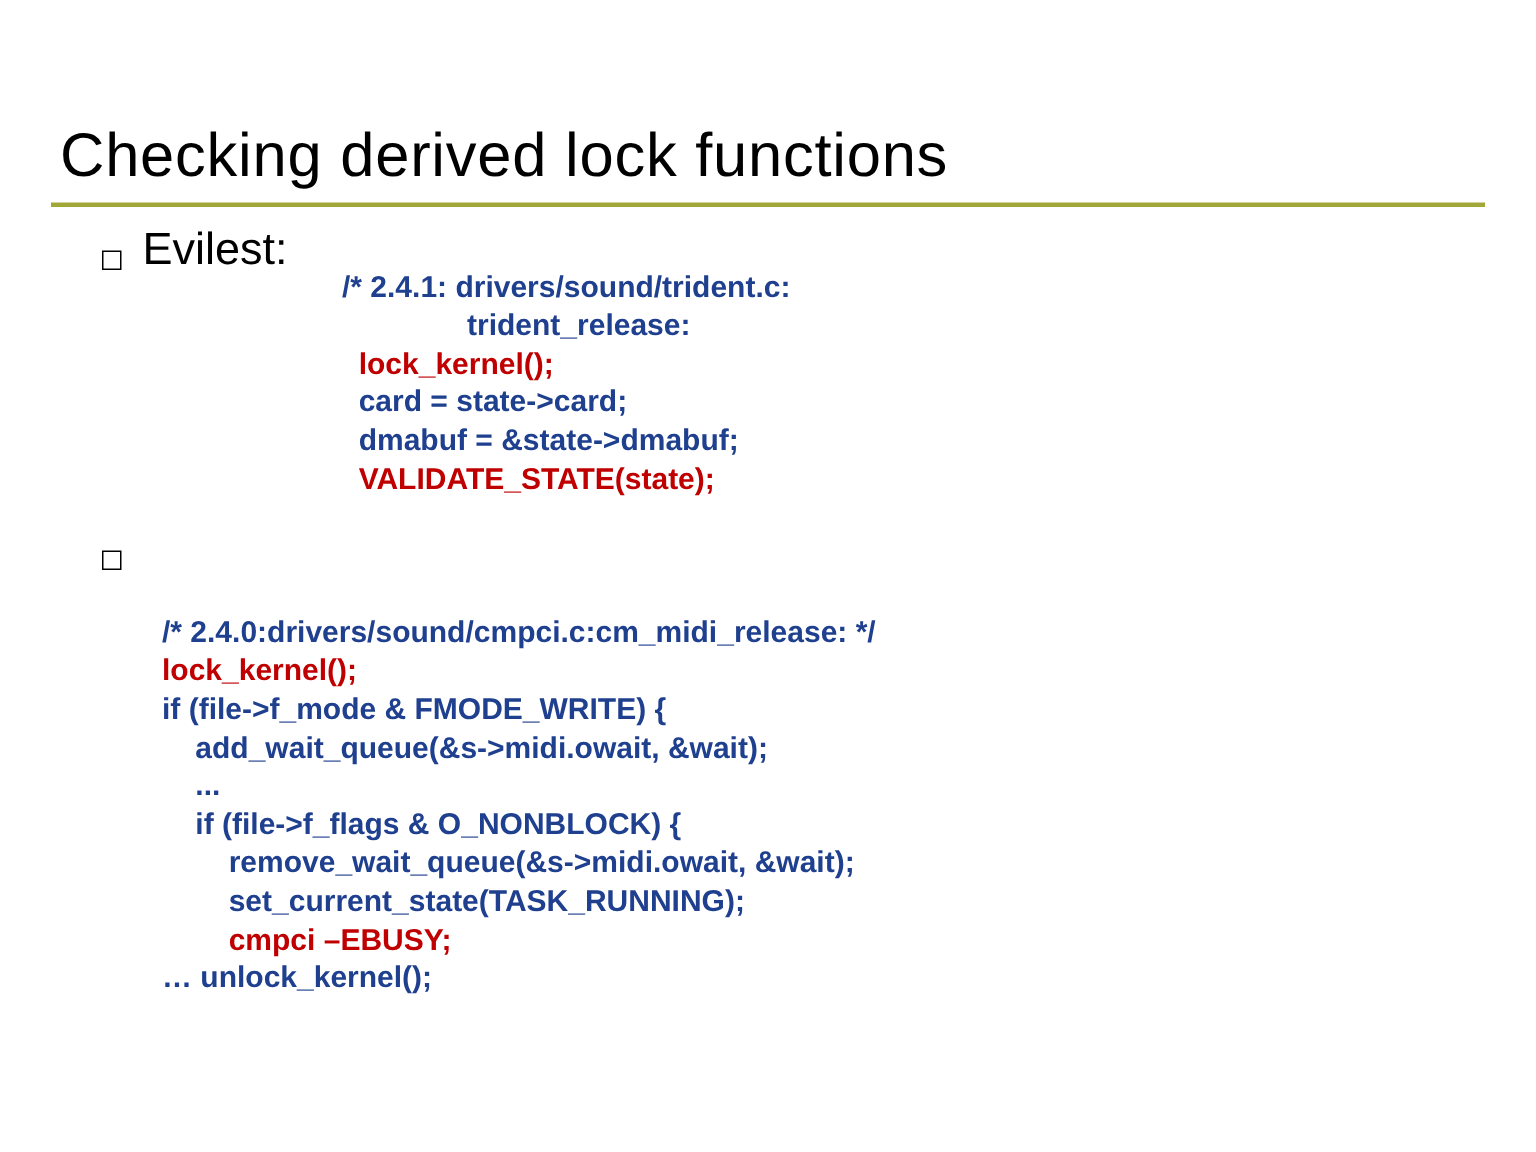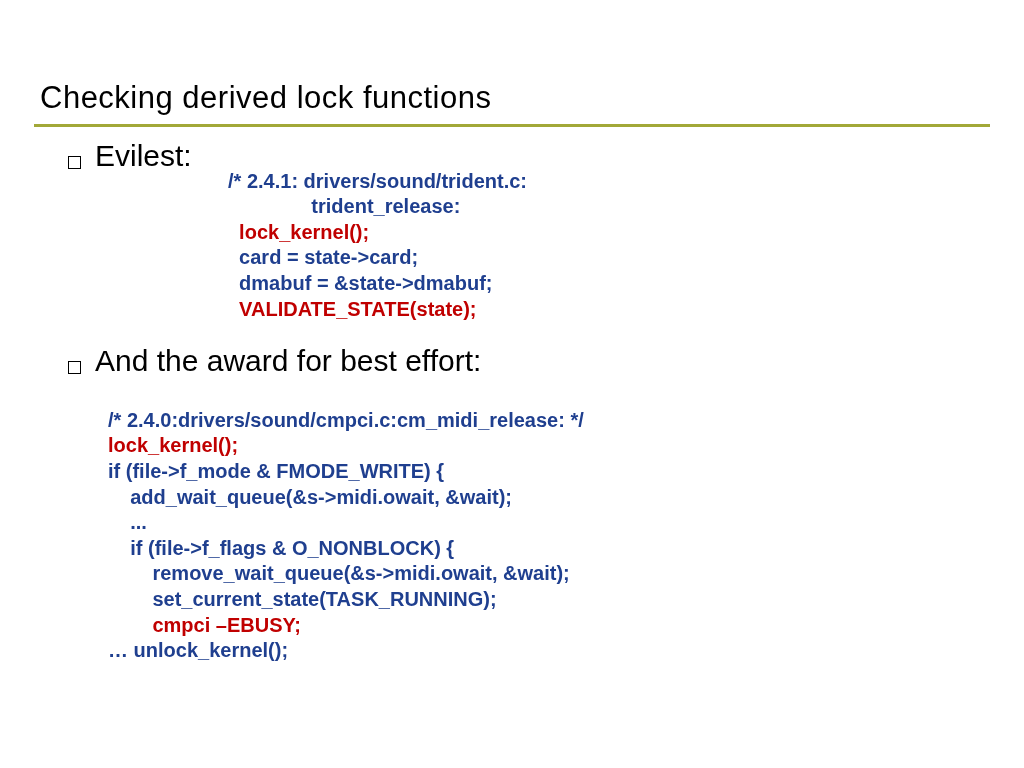--- a/index.html
+++ b/index.html
@@ -8,21 +8,21 @@
     height: 768px;
     background: #fff;
     font-family: "Trebuchet MS", "Segoe UI", Arial, sans-serif;
     overflow: hidden;
     position: relative;
   }
   .slide {
     padding: 80px 40px 30px 40px;
   }
   .title {
-    font-size: 31px;
+    font-size: 41px;
     font-weight: 400;
     color: #000;
     margin-bottom: 8px;
     letter-spacing: 0.5px;
   }
   .divider {
     border: none;
     border-bottom: 3px solid #a2a838;
     margin-bottom: 12px;
     margin-left: -6px;
@@ -83,21 +83,20 @@
   <div class="code code-block-1">
 <span class="c-blue">/* 2.4.1: drivers/sound/trident.c:</span>
 <span class="c-blue">               trident_release:</span>
 <span class="c-red">  lock_kernel();</span>
 <span class="c-blue">  card = state-&gt;card;</span>
 <span class="c-blue">  dmabuf = &amp;state-&gt;dmabuf;</span>
 <span class="c-red">  VALIDATE_STATE(state);</span></div>
 
   <div class="bullet-row row2">
     <span class="bullet-square"></span>
-    <span class="bullet-text">And the award for best effort:</span>
   </div>
 
   <div class="code code-block-2">
 <span class="c-blue">/* 2.4.0:drivers/sound/cmpci.c:cm_midi_release: */</span>
 <span class="c-red">lock_kernel();</span>
 <span class="c-blue">if (file-&gt;f_mode &amp; FMODE_WRITE) {</span>
 <span class="c-blue">    add_wait_queue(&amp;s-&gt;midi.owait, &amp;wait);</span>
 <span class="c-blue">    ...</span>
 <span class="c-blue">    if (file-&gt;f_flags &amp; O_NONBLOCK) {</span>
 <span class="c-blue">        remove_wait_queue(&amp;s-&gt;midi.owait, &amp;wait);</span>

